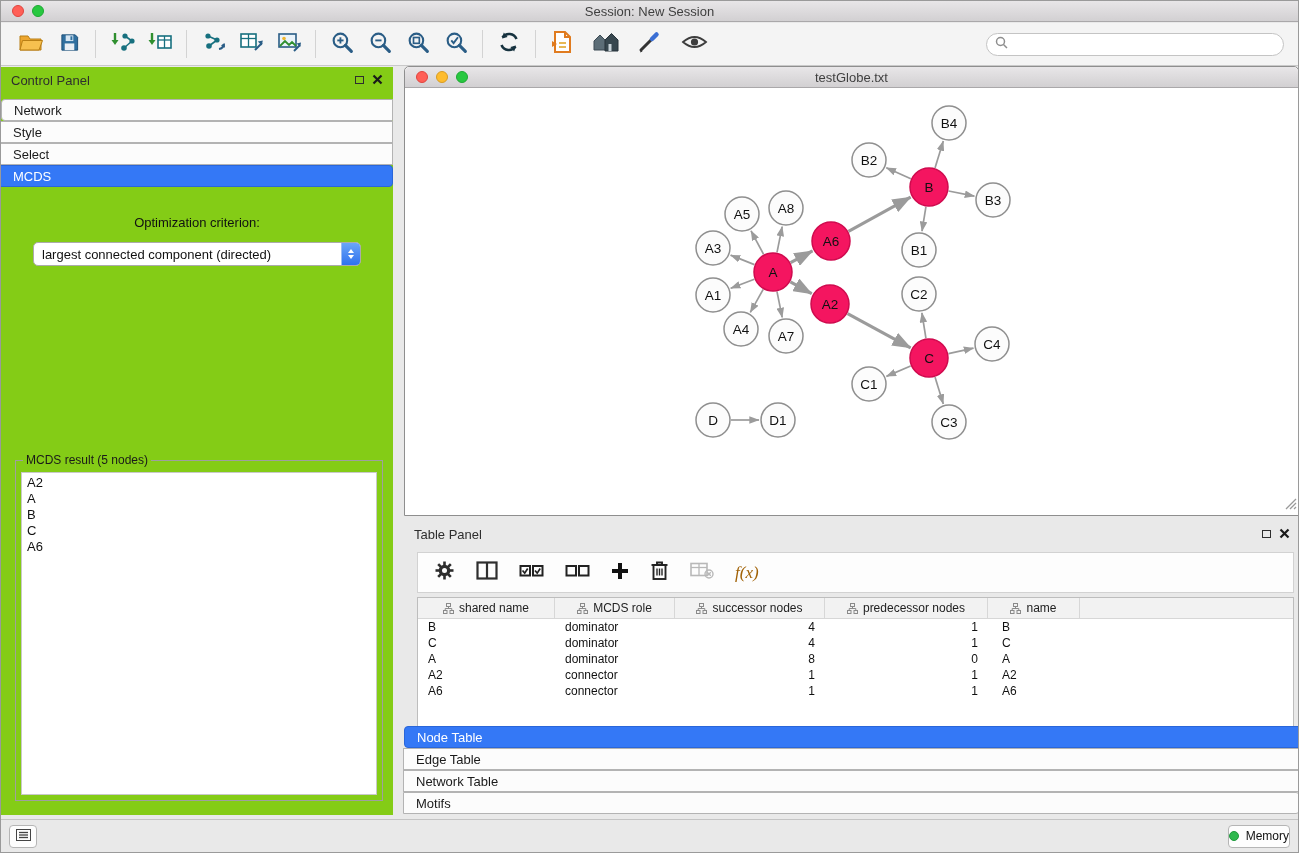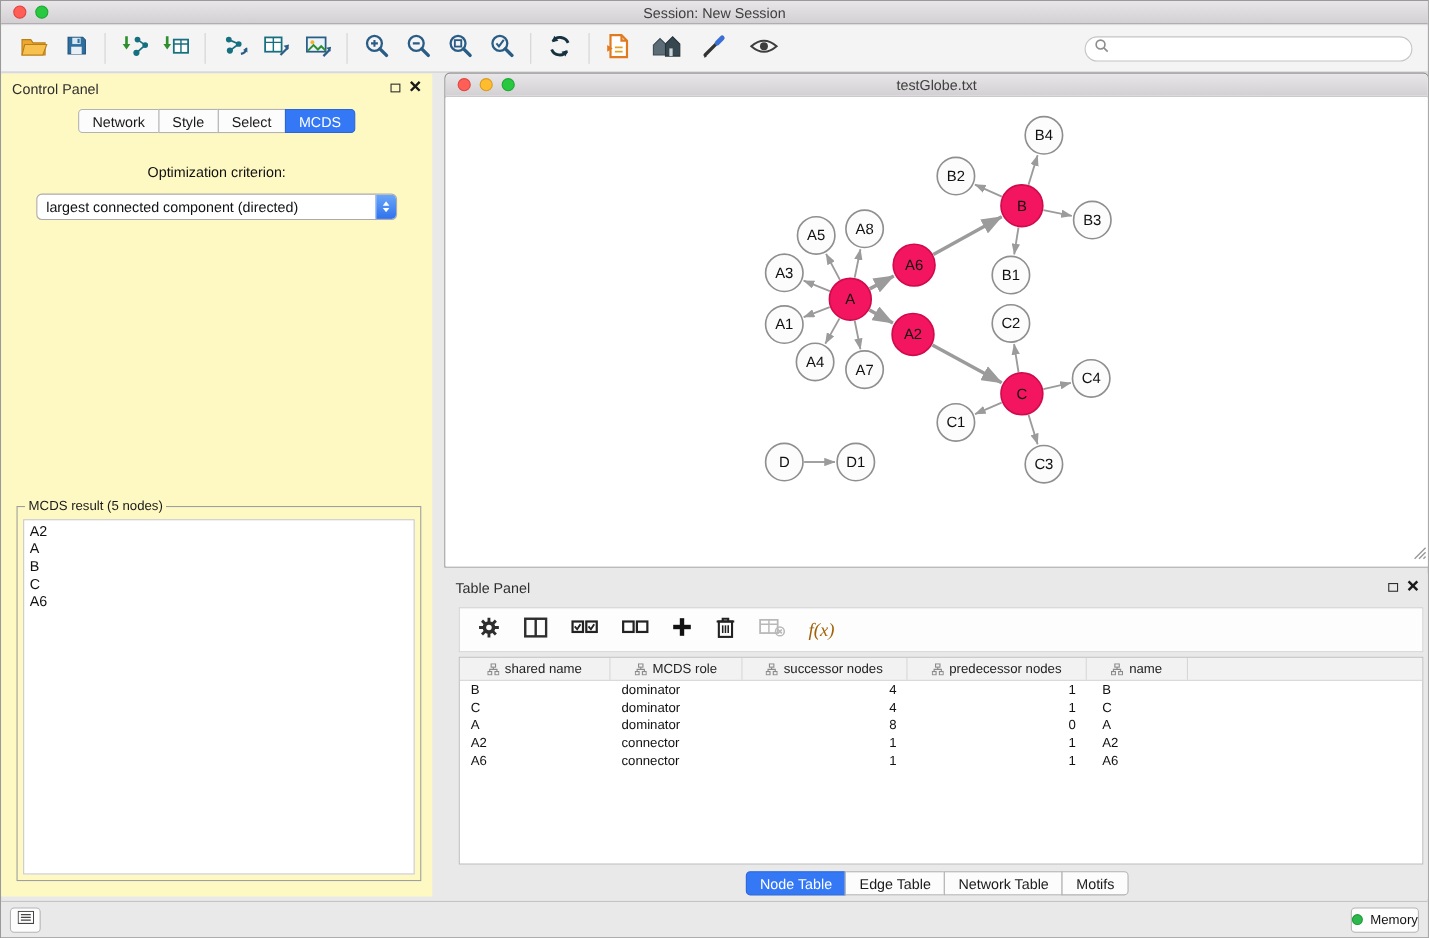--- a/index.html
+++ b/index.html
@@ -27,26 +27,26 @@
     border-radius:4px; cursor:default; }
   .tgroup { display:flex; align-items:center; gap:6px; }
   .tsep { width:1px; height:28px; background:#d3d3d3; margin:0 10px; }
   .search-box { margin-left:auto; width:298px; height:23px; background:#fff;
     border:1px solid #c4c4c4; border-radius:12px; display:flex; align-items:center;
     padding:0 8px; gap:5px; }
   .search-box input { border:none; outline:none; flex:1; font-size:13px; background:transparent;
     font-family:"Liberation Sans",sans-serif; }
 
   
-  .control-panel { position:absolute; left:0; top:66px; width:392px; height:748px; background:#fef9c3; }
+  .control-panel { position:absolute; left:0; top:66px; width:392px; height:748px; background:#84cc16; }
   .panel-header { height:26px; display:flex; align-items:center; padding:0 10px; }
   .panel-header .ph-title { font-size:13px; color:#2e2e2e; }
   .ph-icons { margin-left:auto; display:flex; align-items:center; gap:8px; }
   .float-box { width:9px; height:8px; border:1.5px solid #2e2e2e; display:inline-block; }
-  .seg-tabs { display:flex; justify-content:center; margin-top:6px; }
+  .seg-tabs { display:flex; justify-content:center; margin-top:6px;flex-direction:column; }
   .seg-tab { height:22px; padding:0 12px; display:flex; align-items:center; font-size:13px;
     background:#fcfcfc; border:1px solid #b3b3b3; margin-left:-1px; color:#1a1a1a; }
   .seg-tab:first-child { border-radius:4px 0 0 4px; margin-left:0; }
   .seg-tab:last-child { border-radius:0 4px 4px 0; }
   .seg-tab.active { background:#3478f6; border-color:#2a66d9; color:#fff; }
   .opt-label { text-align:center; margin-top:28px; font-size:13px; color:#111; }
   .dropdown { margin:12px auto 0 auto; width:328px; height:24px; background:#fff;
     border:1px solid #ababab; border-radius:5px; display:flex; align-items:center; overflow:hidden; }
   .dropdown .dd-value { flex:1; font-size:13px; padding-left:8px; color:#111;
     white-space:nowrap; overflow:hidden; }

